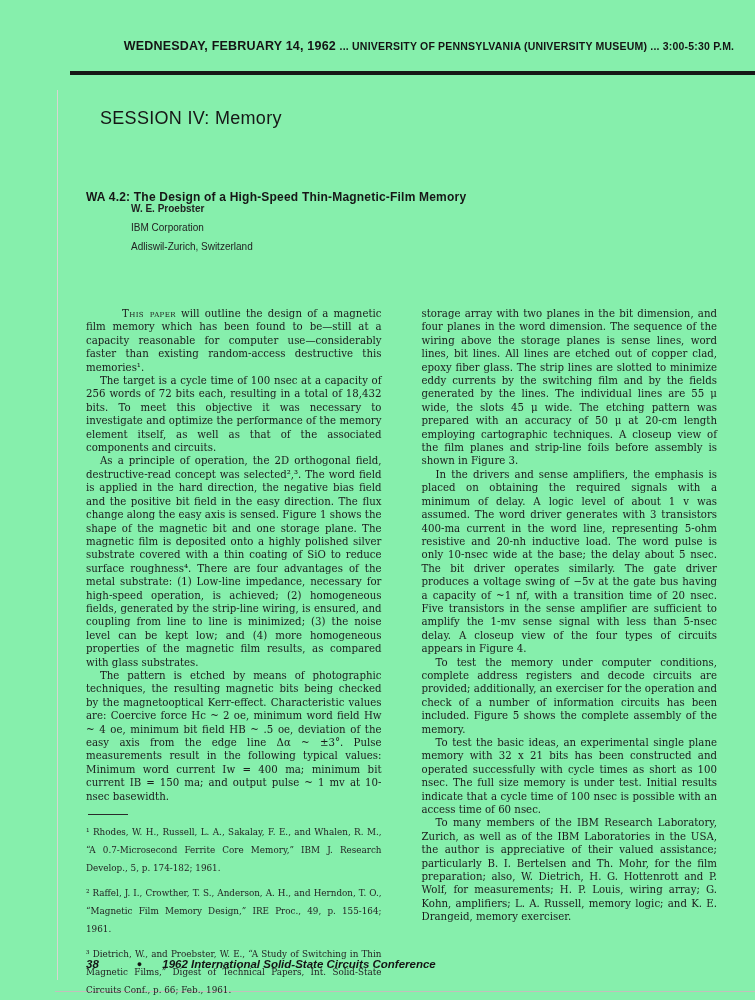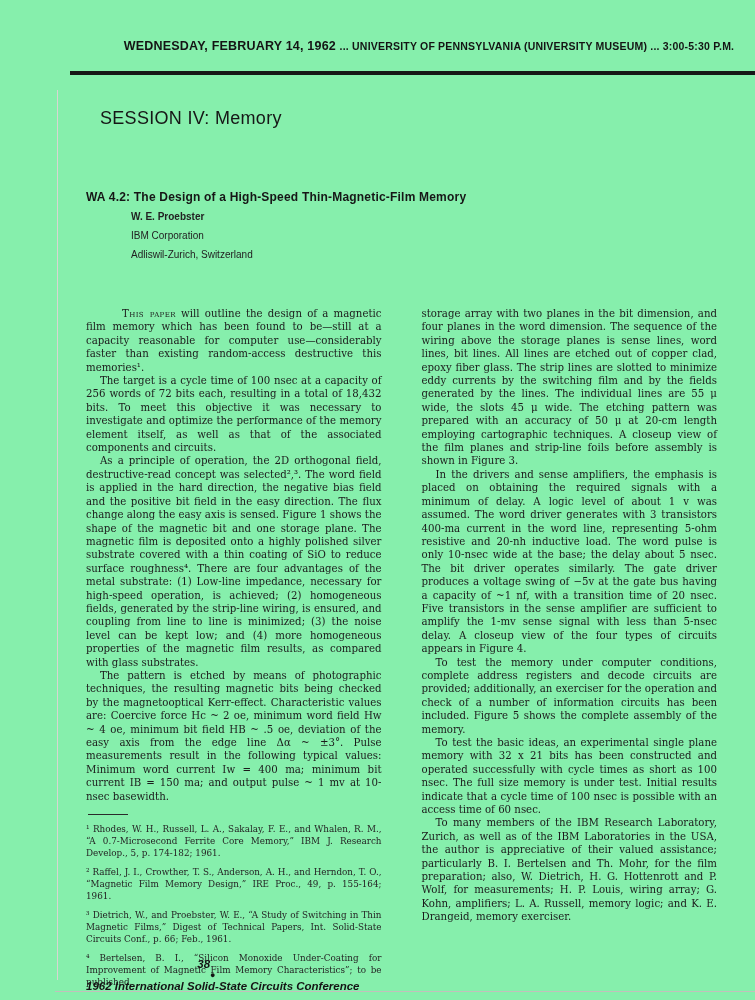--- a/index.html
+++ b/index.html
@@ -34,21 +34,21 @@
     font-weight:normal;font-size:18px;color:#161616;letter-spacing:.3px;
   }
   .paper-title{
     position:absolute;top:157px;left:86px;
     font-family:"Liberation Sans","DejaVu Sans",sans-serif;
     font-weight:bold;font-size:12px;color:#161616;letter-spacing:.2px;margin-top:33px;
   }
   .author-block{
     position:absolute;top:199px;left:131px;
     font-family:"Liberation Sans","DejaVu Sans",sans-serif;
-    font-size:10px;line-height:19px;color:#222;margin-top:8px;
+    font-size:10px;line-height:19px;color:#222;
   }
   .author-block .author-name{font-weight:bold;}
 
   .columns{
     position:absolute;top:307px;left:86px;width:631px;
     display:flex;gap:40px;
   }
   .col{flex:1 1 0;min-width:0;}
 
   .para{
@@ -59,36 +59,36 @@
   }
   .para.first{text-indent:0;}
   .lead-caps{font-variant:small-caps;letter-spacing:.4px;margin-left:36px;}
 
   .footnote-separator{
     width:40px;height:1px;background:#2a2a2a;border:0;
     margin:11px 0 8px 2px;
   }
   .footnote{
     margin:0 0 7px 0;
-    font-size:8.8px;line-height:12px;
+    font-size:8.8px;line-height:18px;
     text-align:justify;color:#242424;
   }
 
   .ack-heading{
     margin:30px 0 16px 0;
     font-size:10.8px;font-weight:bold;font-style:italic;
     color:#161616;
   }
 
   .footer-line{
     position:absolute;top:958px;left:86px;
     font-family:"Liberation Sans","DejaVu Sans",sans-serif;
     font-weight:bold;font-style:italic;
     font-size:11.5px;color:#141414;
-    display:flex;align-items:center;flex-direction:column;
+    display:flex;align-items:center;
   }
   .footer-page-number{margin-right:38px;}
   .footer-bullet{font-size:9px;margin-right:20px;font-style:normal;}
 </style>
 </head>
 <body>
 
 <div class="scan-page">
 
   <div class="edge-left"></div>

